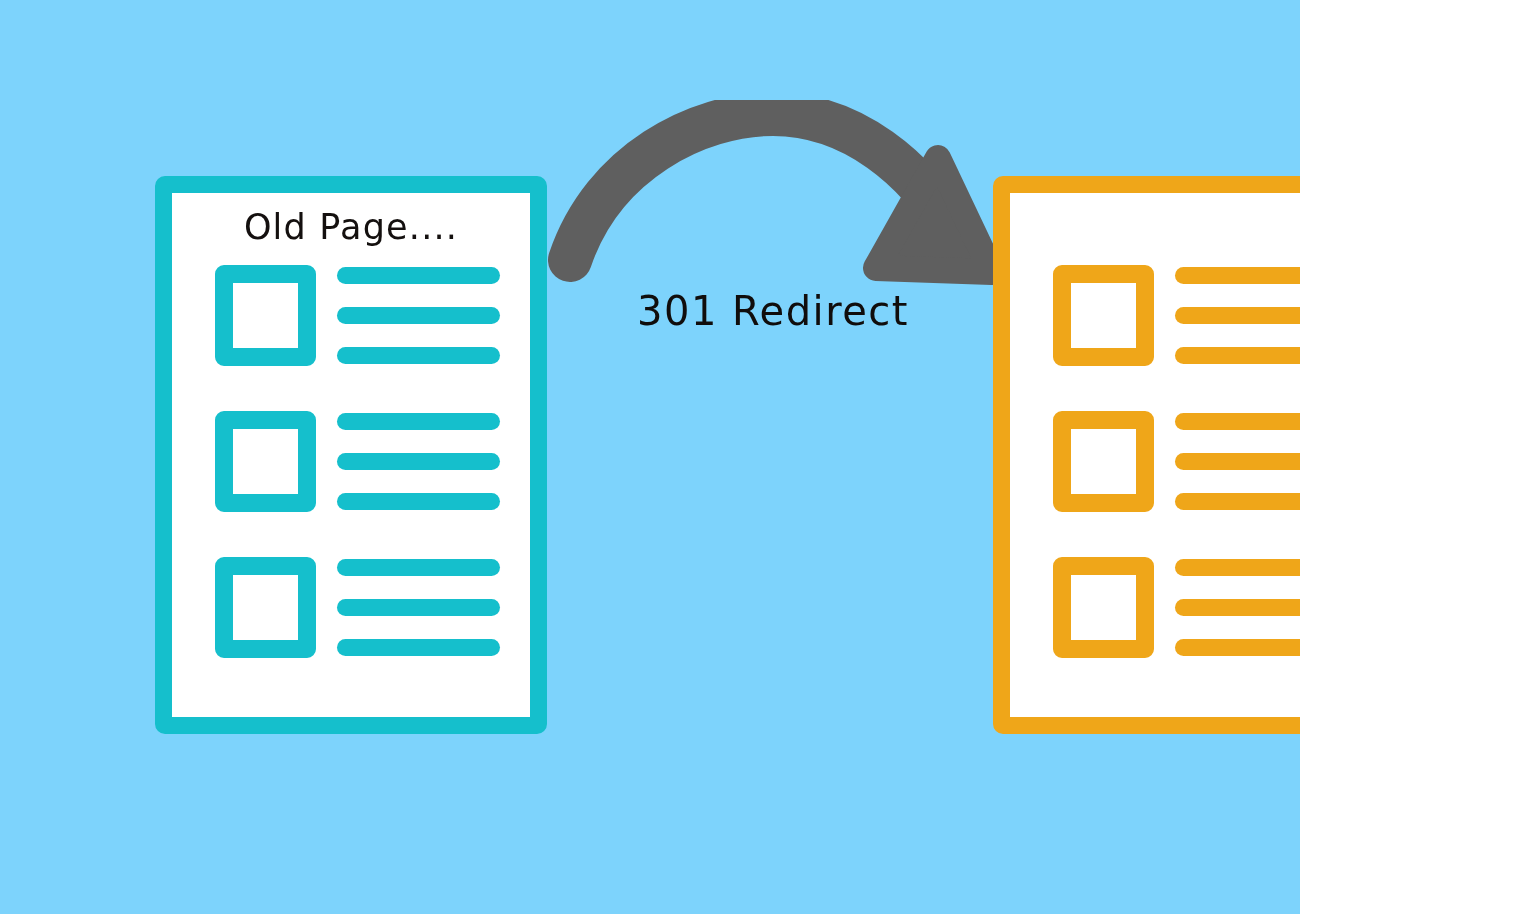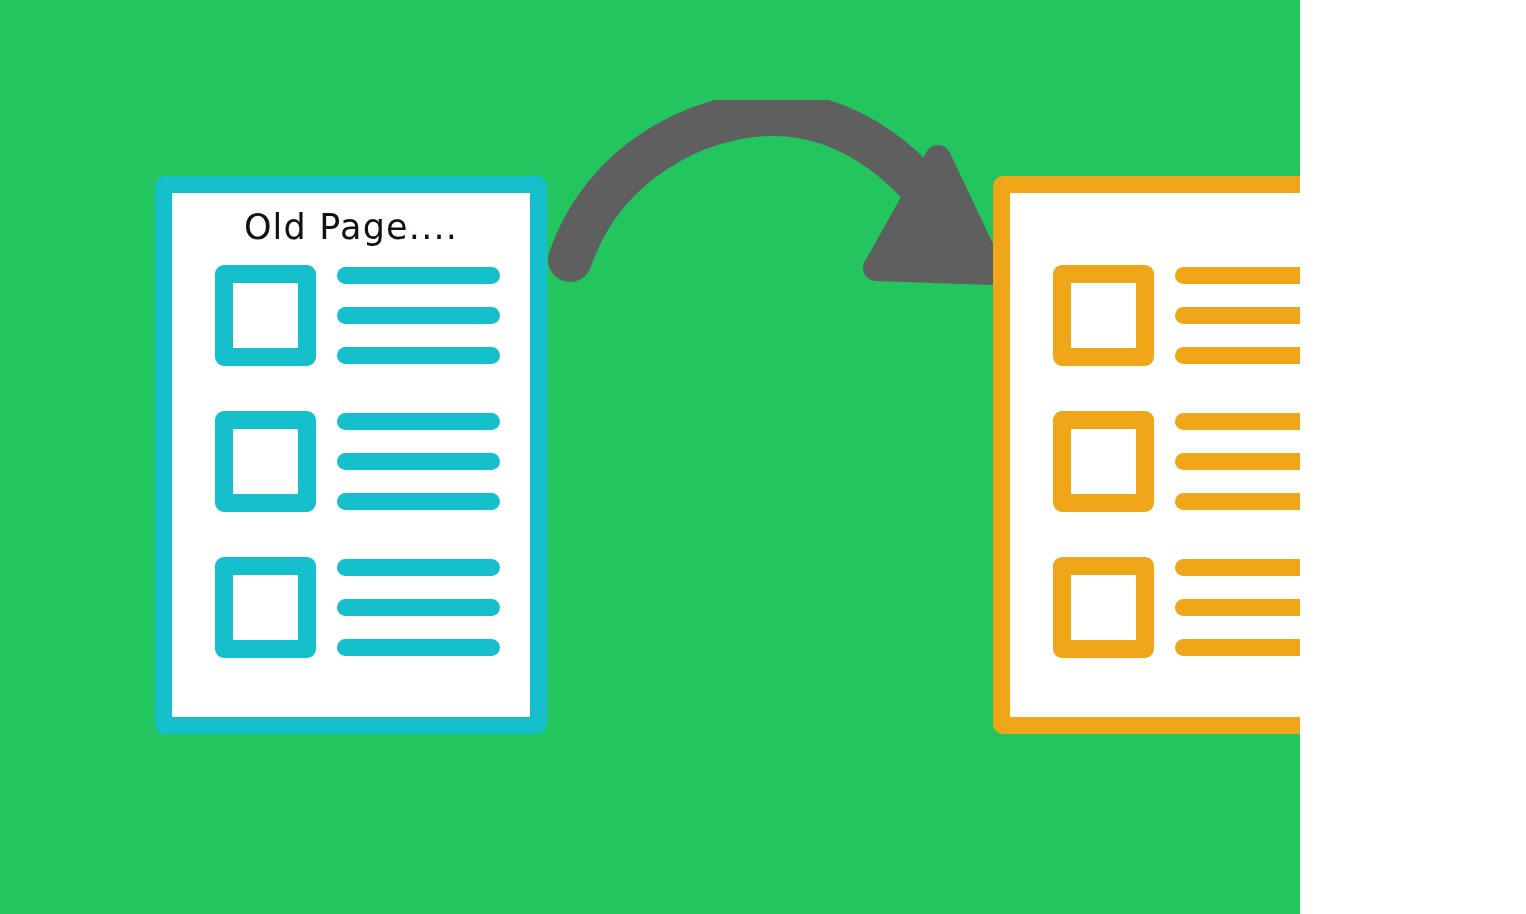--- a/index.html
+++ b/index.html
@@ -8,21 +8,21 @@
     padding: 0;
     background: #ffffff;
   }
   body {
     font-family: "DejaVu Sans", sans-serif;
   }
   #stage {
     position: relative;
     width: 1300px;
     height: 914px;
-    background: #22c55e;
+    background: #7dd3fc;
     overflow: hidden;
   }
 
   
   .page-card {
     position: absolute;
     box-sizing: border-box;
     background: #ffffff;
     border-style: solid;
     border-radius: 10px;
@@ -170,20 +170,21 @@
                C 55 62, 150 14, 225 14
                C 305 14, 370 70, 405 132" fill="none" stroke="#5F5F5F" stroke-width="44" stroke-linecap="round"></path>
 
       <path d="M 390 58
                L 444 172
                L 328 168
                Z" fill="#5F5F5F" stroke="#5F5F5F" stroke-width="26" stroke-linejoin="round"></path>
     </svg>
   </div>
 
+  <div class="redirect-caption">301 Redirect</div>
 
   <div class="page-card new">
 
     <div class="card-rows">
       <div class="card-row">
         <div class="row-box"></div>
         <div class="row-lines">
           <div class="row-line"></div>
           <div class="row-line"></div>
           <div class="row-line"></div>

